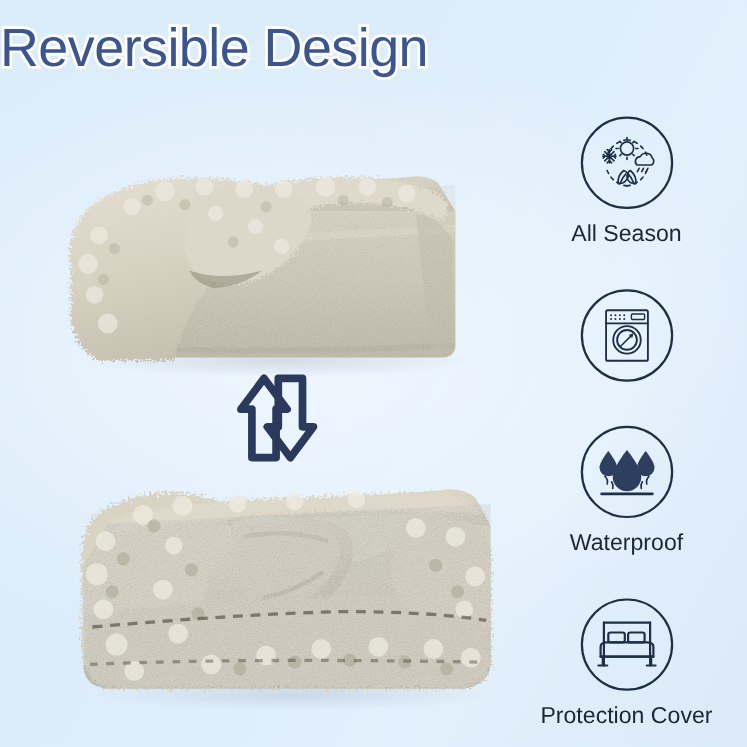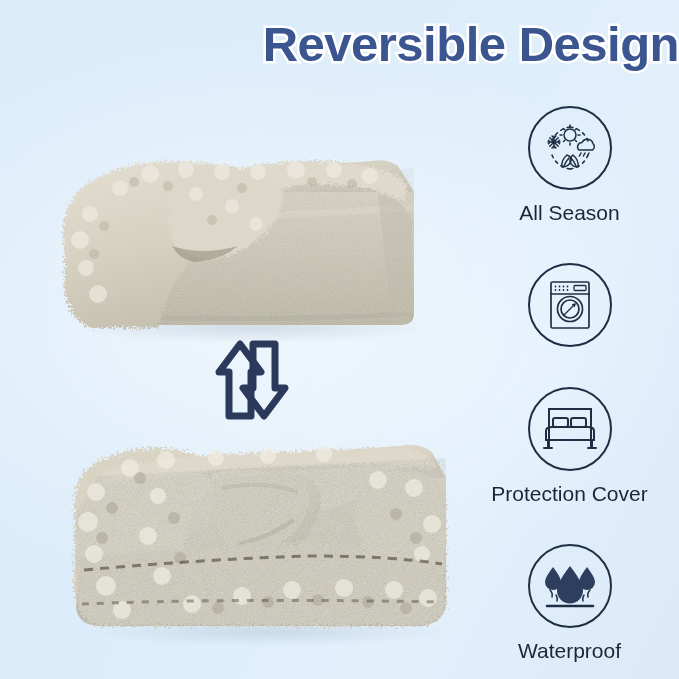--- a/index.html
+++ b/index.html
@@ -17,23 +17,23 @@
     width: 679px; height: 679px;
     background:
       radial-gradient(ellipse 620px 420px at 38% 46%, rgba(255,255,255,0.55) 0%, rgba(255,255,255,0.0) 70%),
       linear-gradient(118deg, #dbecfa 0%, #dcecfa 38%, #e2f0fc 70%, #dceaf8 100%);
   }
 
   
   .title {
     position: absolute;
     left: 0; right: 0; top: 16px;
-    text-align: right;
+    text-align: left;
     font-size: 49px;
-    font-weight: bold;
+    font-weight: normal;
     letter-spacing: -0.5px;
     color: #3b5590;
     -webkit-text-stroke: 5px #ffffff;
     paint-order: stroke fill;
     white-space: nowrap;
   }
 
   
   .blanket-wrap { position: absolute; }
 
@@ -370,50 +370,50 @@
             <circle cx="28" cy="33" r="9"></circle>
             <path d="M22,39 L33,28" stroke-width="1.4"></path>
             <path d="M33,28 L30.5,28.6 M33,28 L32.4,30.5" stroke-width="1.2"></path>
           </g>
         </svg>
       </div>
     </div>
 
     <div class="feature">
       <div class="feature-icon">
+        <svg width="62" height="52" viewBox="0 0 62 52" xmlns="http://www.w3.org/2000/svg">
+          <g fill="#2d3e5f">
+            <path d="M31,6 C31,6 44,22 44,30.5 A13,13 0 0 1 18,30.5 C18,22 31,6 31,6 Z"></path>
+            <path d="M14,7 C14,7 22,17 22,22 A8,8 0 0 1 6,22 C6,17 14,7 14,7 Z"></path>
+            <path d="M48,7 C48,7 56,17 56,22 A8,8 0 0 1 40,22 C40,17 48,7 48,7 Z"></path>
+          </g>
+          <g fill="none" stroke="#1e2f45" stroke-width="1.5" stroke-linecap="round">
+            <path d="M11,30 Q14,33 13,37"></path>
+            <path d="M17,35 Q19,38 18,41"></path>
+            <path d="M51,30 Q48,33 49,37"></path>
+            <path d="M45,35 Q43,38 44,41"></path>
+          </g>
+          <line x1="8" y1="46" x2="54" y2="46" stroke="#1e2f45" stroke-width="2.6" stroke-linecap="round"></line>
+        </svg>
+      </div>
+      <div class="feature-label">Waterproof</div>
+    </div>
+
+    <div class="feature">
+      <div class="feature-icon">
         <svg width="58" height="50" viewBox="0 0 58 50" xmlns="http://www.w3.org/2000/svg" fill="none" stroke="#1e2f45" stroke-width="2" stroke-linecap="round" stroke-linejoin="round">
           <path d="M8,5 L50,5"></path>
           <path d="M8,5 L8,44 M50,5 L50,44"></path>
           <rect x="12" y="14" width="15" height="9" rx="2"></rect>
           <rect x="30" y="14" width="15" height="9" rx="2"></rect>
           <path d="M5,27 Q5,23 11,23 L47,23 Q53,23 53,27 L53,36 L5,36 Z"></path>
           <path d="M5,36 L53,36"></path>
           <g>
             <path d="M7,36 L7,44 M11,44 L3,44"></path>
             <path d="M51,36 L51,44 M55,44 L47,44"></path>
           </g>
         </svg>
       </div>
       <div class="feature-label">Protection Cover</div>
     </div>
 
-    <div class="feature">
-      <div class="feature-icon">
-        <svg width="62" height="52" viewBox="0 0 62 52" xmlns="http://www.w3.org/2000/svg">
-          <g fill="#2d3e5f">
-            <path d="M31,6 C31,6 44,22 44,30.5 A13,13 0 0 1 18,30.5 C18,22 31,6 31,6 Z"></path>
-            <path d="M14,7 C14,7 22,17 22,22 A8,8 0 0 1 6,22 C6,17 14,7 14,7 Z"></path>
-            <path d="M48,7 C48,7 56,17 56,22 A8,8 0 0 1 40,22 C40,17 48,7 48,7 Z"></path>
-          </g>
-          <g fill="none" stroke="#1e2f45" stroke-width="1.5" stroke-linecap="round">
-            <path d="M11,30 Q14,33 13,37"></path>
-            <path d="M17,35 Q19,38 18,41"></path>
-            <path d="M51,30 Q48,33 49,37"></path>
-            <path d="M45,35 Q43,38 44,41"></path>
-          </g>
-          <line x1="8" y1="46" x2="54" y2="46" stroke="#1e2f45" stroke-width="2.6" stroke-linecap="round"></line>
-        </svg>
-      </div>
-      <div class="feature-label">Waterproof</div>
-    </div>
-
   </div>
 </div>
 
 </body></html>

